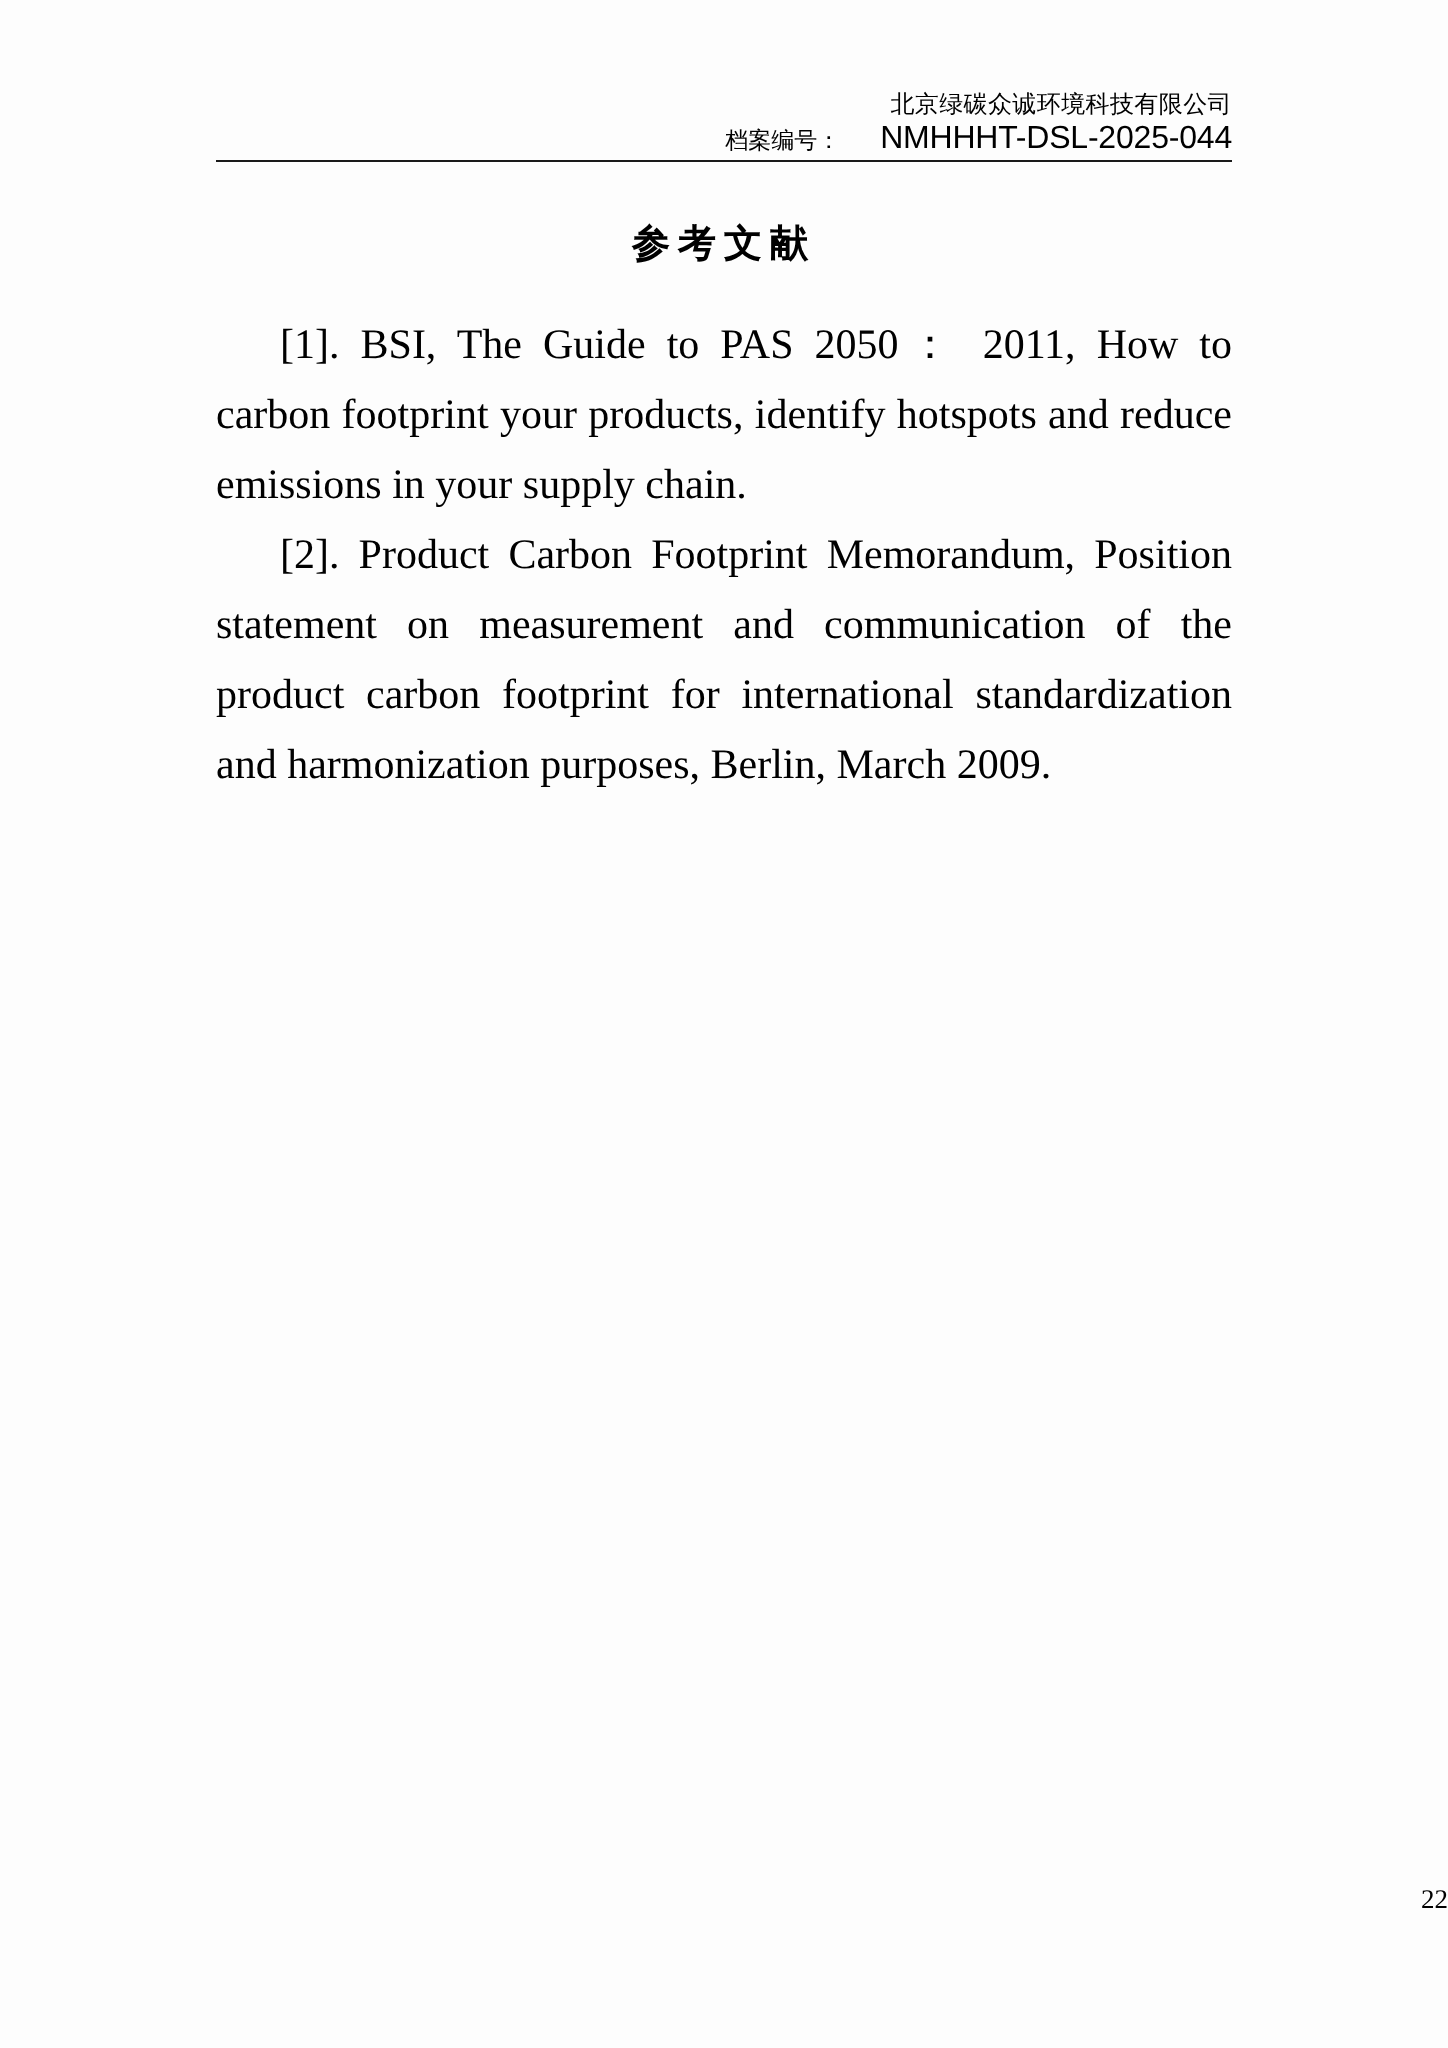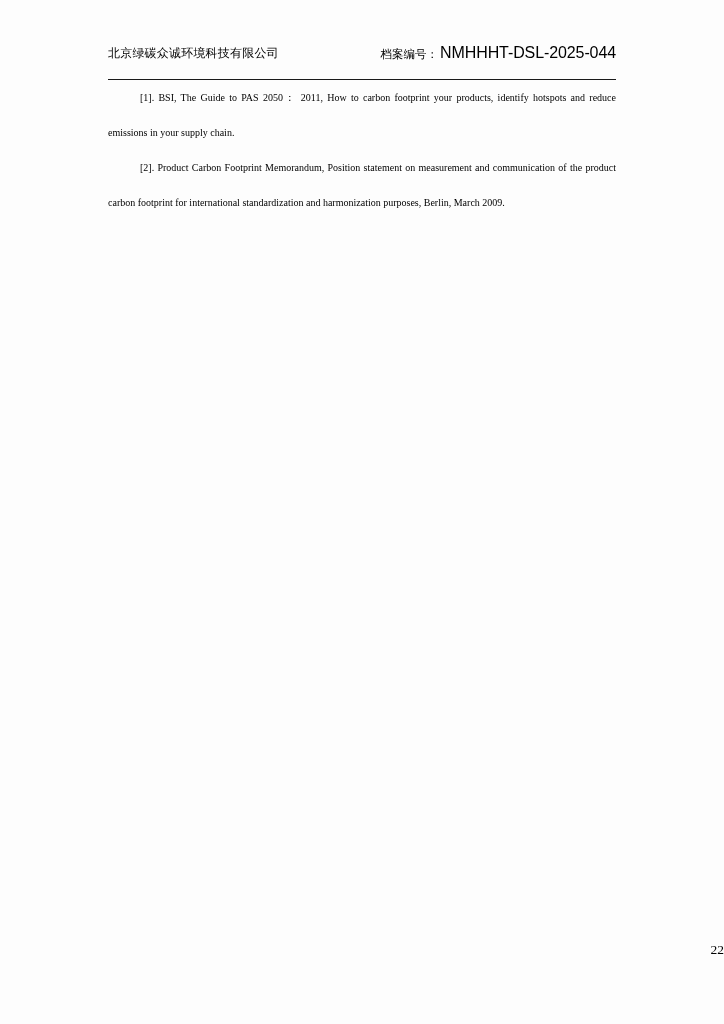--- a/index.html
+++ b/index.html
@@ -27,39 +27,40 @@
     left: 108px;
     right: 108px;
     top: 44px;
   }
   
   .header {
     display: flex;
     justify-content: space-between;
     align-items: flex-end;
     font-size: 12.5px;
-    padding-bottom: 17px;
+    padding-bottom: 1px;
     border-bottom: 1.2px solid #1a1a1a;
     width: 508px;
+    flex-direction: column;
   }
   .header-left {
     font-family: "DejaVu Sans", sans-serif;
     font-size: 12px;
     letter-spacing: 0.2px;
     white-space: nowrap;
   }
   .header-right {
     display: flex;
     align-items: baseline;
     white-space: nowrap;
   }
   .header-right .label {
     font-family: "DejaVu Sans", sans-serif;
     font-size: 11.5px;
-    margin-right: 2px;
+    margin-right: 20px;
   }
   .header-right .code {
     font-family: Liberation Sans, sans-serif;
     font-size: 16px;
     letter-spacing: -0.1px;
   }
   
   .doc-title {
     text-align: center;
     font-family: "DejaVu Sans", sans-serif;
@@ -69,21 +70,21 @@
     margin-top: 28px;
     margin-bottom: 20px;
     width: 508px;
   }
   
   .refs {
     width: 508px;
   }
   .ref-item {
     font-family: "Liberation Serif", serif;
-    font-size: 10px;
+    font-size: 21px;
     line-height: 35px;
     text-align: justify;
     text-justify: inter-word;
     text-indent: 32px;
     margin: 0 0 0 0;
     hyphens: none;
   }
   
   .page-number {
     position: absolute;
@@ -102,20 +103,21 @@
   <div class="page-inner">
 
     <div class="header">
       <div class="header-left">北京绿碳众诚环境科技有限公司</div>
       <div class="header-right">
         <span class="label">档案编号：</span>
         <span class="code">NMHHHT-DSL-2025-044</span>
       </div>
     </div>
 
+    <div class="doc-title">参考文献</div>
 
     <div class="refs">
       <p class="ref-item">[1]. BSI, The Guide to PAS 2050： 2011, How to carbon footprint your products, identify hotspots and reduce emissions in your supply chain.</p>
       <p class="ref-item">[2]. Product Carbon Footprint Memorandum, Position statement on measurement and communication of the product carbon footprint for international standardization and harmonization purposes, Berlin, March 2009.</p>
     </div>
 
   </div>
 
   <div class="page-number">22</div>
 </div>

